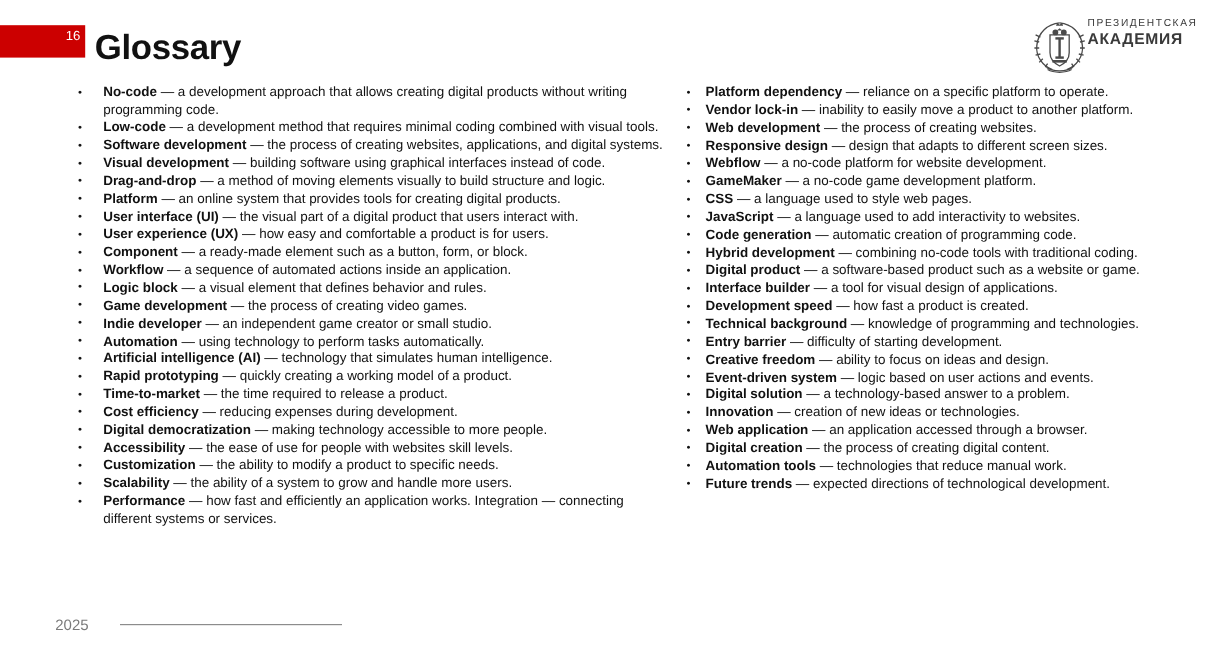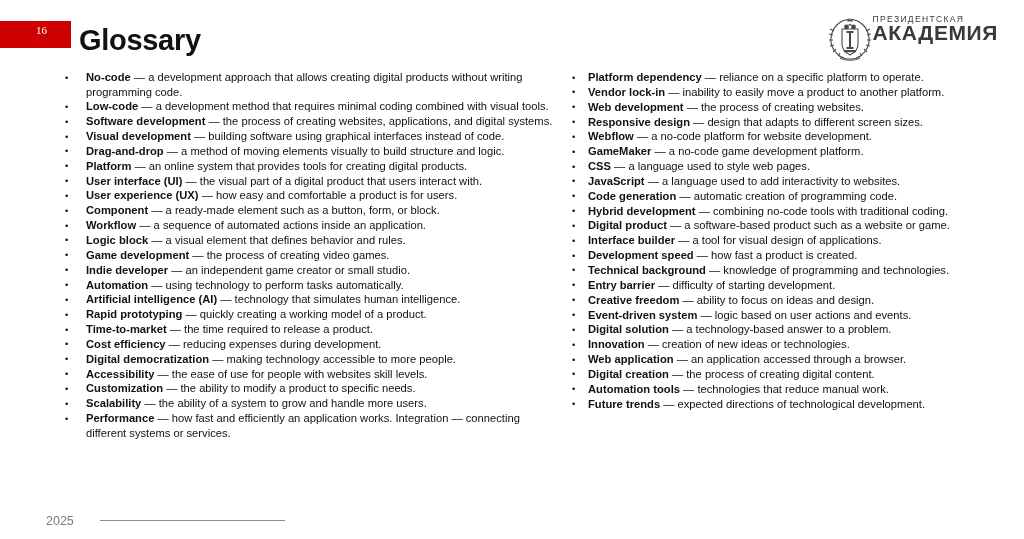--- a/index.html
+++ b/index.html
@@ -26,24 +26,23 @@
     position: absolute;
     left: 0;
     top: 21px;
     width: 71px;
     height: 27px;
     background: #CC0000;
     color: #ffffff;
     font-size: 11px;
     text-align: right;
     box-sizing: border-box;
-    padding-right: 24px;
+    padding-right: 4px;
     line-height: 13px;
     padding-top: 3px;
-    font-family: Liberation Serif, serif;
   }
   .page-title {
     position: absolute;
     left: 79px;
     top: 22px;
     font-size: 29px;
     font-weight: bold;
     letter-spacing: -0.3px;
     line-height: 36px;
     color: #111111;
@@ -69,21 +68,21 @@
     justify-content: center;
     color: #3a3a3a;
   }
   .logo-line1 {
     font-size: 8.5px;
     letter-spacing: 1.35px;
     line-height: 10px;
     font-weight: normal;
   }
   .logo-line2 {
-    font-size: 21px;
+    font-size: 13px;
     font-weight: bold;
     letter-spacing: 0.6px;
     line-height: 18px;
   }
 
   
   .content {
     position: absolute;
     top: 70px;
     left: 0;

